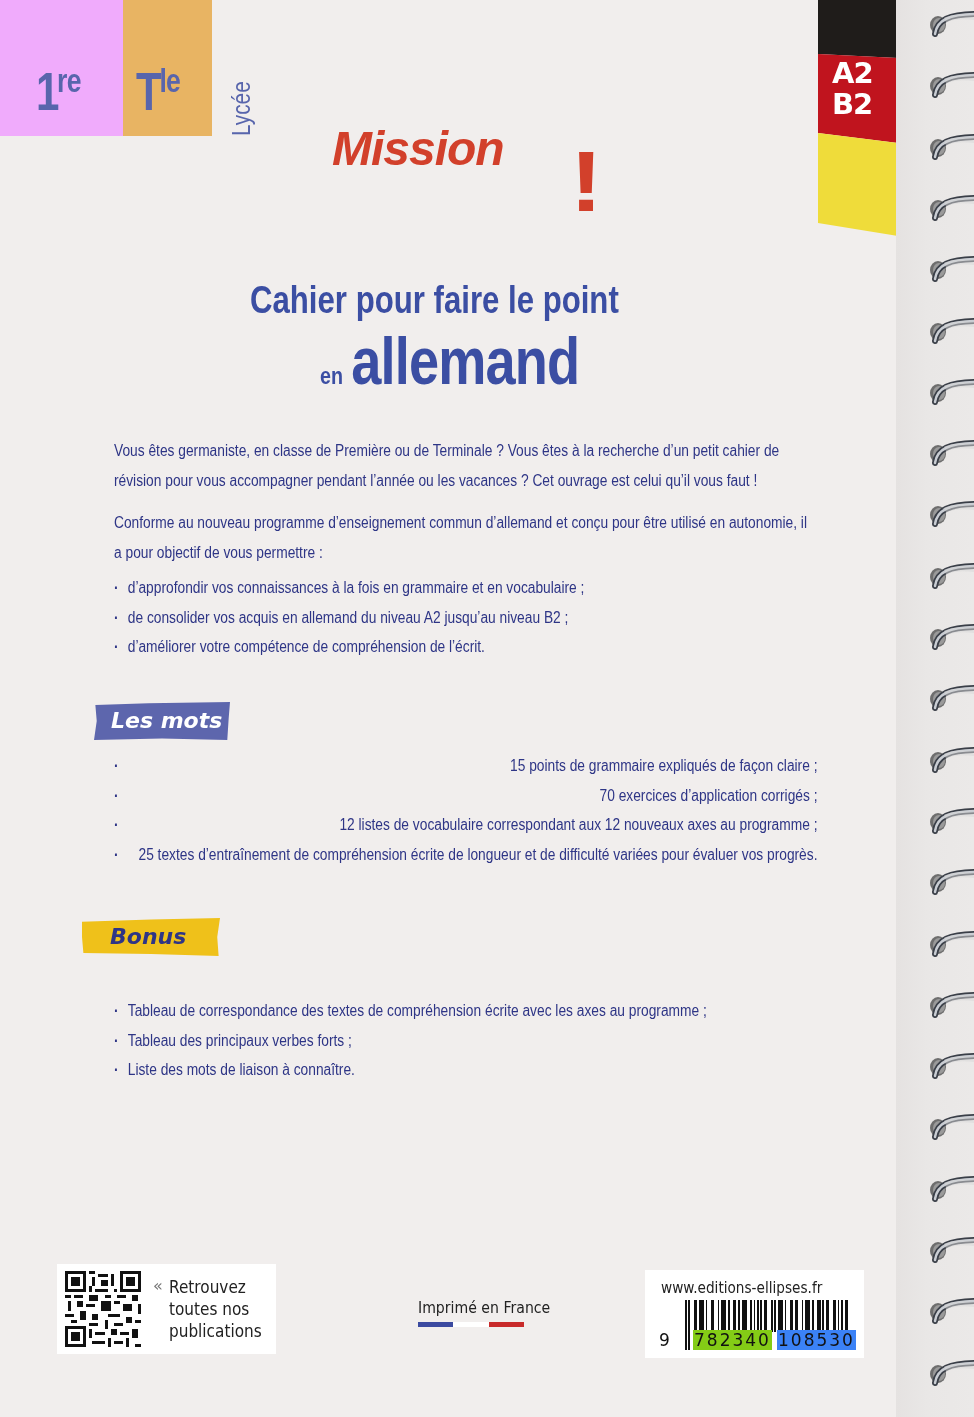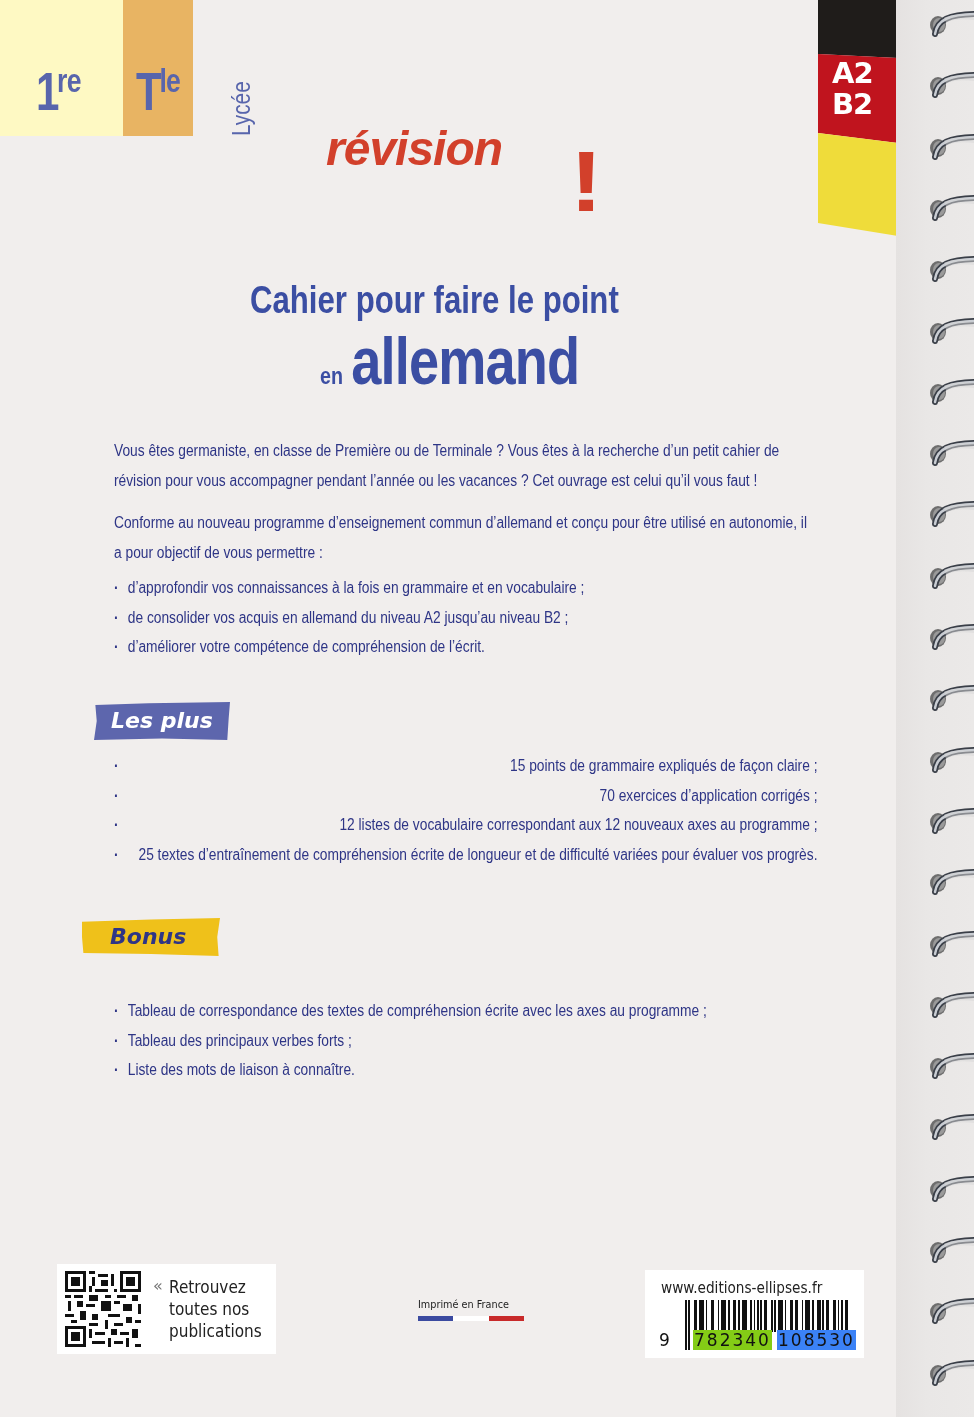--- a/index.html
+++ b/index.html
@@ -8,24 +8,24 @@
     background: #f1eeed;
     font-family: "Liberation Sans", sans-serif;
     position: relative;
     color: #2e3a87;
   }
   .page { position: absolute; left: 0; top: 0; width: 974px; height: 1417px; }
 
   
   .level-1re {
     position: absolute; left: 0; top: 0; width: 137px; height: 136px;
-    background: #fef9c3;
+    background: #f0abfc;
   }
   .level-tle {
-    position: absolute; left: 123px; top: 0; width: 70px; height: 136px;
+    position: absolute; left: 123px; top: 0; width: 89px; height: 136px;
     background: #e8b463;
   }
   .level-text {
     position: absolute; bottom: 18px;
     font-family: "Liberation Sans", sans-serif; font-weight: bold;
     color: #5865ac; font-size: 54px; letter-spacing: -3px;
     transform: scaleX(0.78); transform-origin: left bottom;
     line-height: 1;
   }
   .level-1re .level-text { left: 36px; }
@@ -127,21 +127,21 @@
     font-family: "DejaVu Sans", sans-serif;
   }
   .qr-text {
     position: absolute; left: 112px; top: 12px; color: #222; font-size: 17px; line-height: 22px;
     font-family: "DejaVu Sans", sans-serif;
   }
   .qr-text .inner { transform: scaleX(0.9); transform-origin: left top; width: 120px; }
 
   .printed {
     position: absolute; left: 418px; top: 1298px; width: 106px;
-    font-size: 11px; color: #222; font-family: "DejaVu Sans", sans-serif;
+    font-size: 16px; color: #222; font-family: "DejaVu Sans", sans-serif;
   }
   .printed .label { display:block; transform: scaleX(0.88); transform-origin: left top; white-space: nowrap; }
   .fr-flag { display: flex; margin-top: 5px; height: 5px; }
   .fr-flag span { flex: 1; }
 
   .barcode-box {
     position: absolute; left: 645px; top: 1270px; width: 219px; height: 88px; background: #fff;
   }
   .barcode-url {
     position: absolute; left: 16px; top: 9px; font-size: 15.5px; color: #222;
@@ -388,42 +388,42 @@
           <ellipse cx="13" cy="17" rx="8" ry="9" fill="#6e6e6e"></ellipse>
           <ellipse cx="14" cy="17" rx="6" ry="7" fill="#9a9a9a"></ellipse>
           <path d="M10 26 C 12 12, 24 6, 52 6" stroke="#3a3f48" stroke-width="6" fill="none" stroke-linecap="round"></path>
           <path d="M10 26 C 12 12, 24 6, 52 6" stroke="#c9cdd3" stroke-width="2.5" fill="none" stroke-linecap="round"></path>
           <path d="M20 12 C 30 8, 40 8, 52 10" stroke="#d8d8d8" stroke-width="5" fill="none" opacity="0.5"></path>
         </svg>
       </div>
     </div>
 
   <div class="title">
-    <span class="l2">révision</span>
+    <span class="l1">Mission</span>
   </div>
   <div class="exclaim">!</div>
 
   <div class="subtitle">Cahier pour faire le point</div>
   <div class="subtitle2">
     <span class="en">en</span><span class="allemand">allemand</span>
   </div>
 
   <div class="body-text" style="top:436px;">
     <div class="inner">
       <p class="para">Vous êtes germaniste, en classe de Première ou de Terminale ? Vous êtes à la recherche d’un petit cahier de révision pour vous accompagner pendant l’année ou les vacances ? Cet ouvrage est celui qu’il vous faut !</p>
       <p class="para" style="margin-bottom:6px;">Conforme au nouveau programme d’enseignement commun d’allemand et conçu pour être utilisé en autonomie, il a pour objectif de vous permettre :</p>
       <ul class="bullets">
         <li>d’approfondir vos connaissances à la fois en grammaire et en vocabulaire ;</li>
         <li>de consolider vos acquis en allemand du niveau A2 jusqu’au niveau B2 ;</li>
         <li>d’améliorer votre compétence de compréhension de l’écrit.</li>
       </ul>
     </div>
   </div>
 
-  <div class="tag tag-plus">Les plus</div>
+  <div class="tag tag-plus">Les mots</div>
   <div class="body-text" style="top:751px;text-align:right;">
     <div class="inner">
       <ul class="bullets">
         <li>15 points de grammaire expliqués de façon claire ;</li>
         <li>70 exercices d’application corrigés ;</li>
         <li>12 listes de vocabulaire correspondant aux 12 nouveaux axes au programme ;</li>
         <li>25 textes d’entraînement de compréhension écrite de longueur et de difficulté variées pour évaluer vos progrès.</li>
       </ul>
     </div>
   </div>

